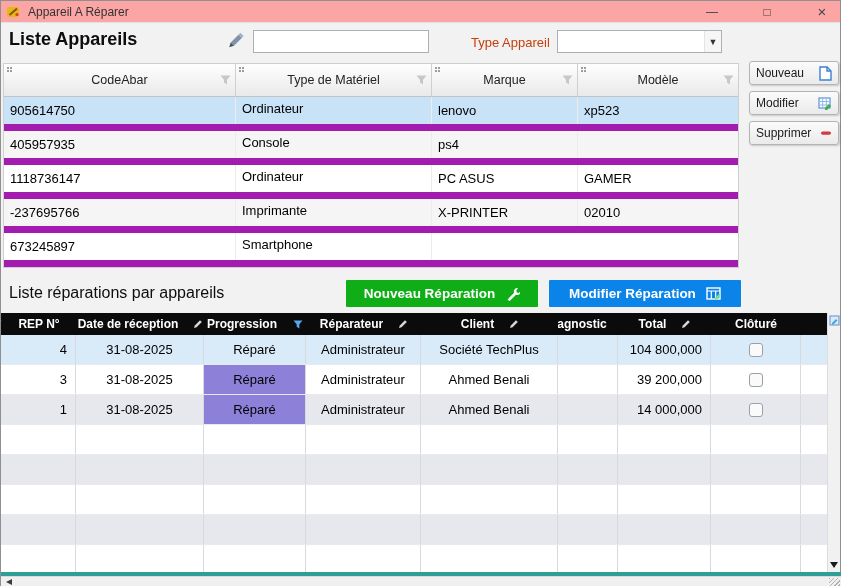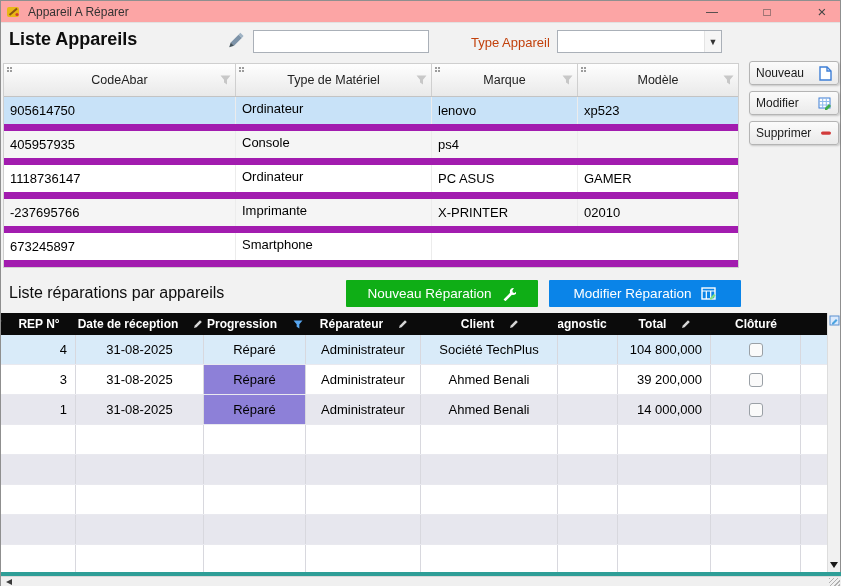--- a/index.html
+++ b/index.html
@@ -37,21 +37,21 @@
   .dev-cell.type{align-items:flex-start;padding-top:4px}
   .dc0{width:232px}.dc1{width:196px}.dc2{width:146px}.dc3{width:160px;border-right:none}
 
   
   .side-buttons{position:absolute;left:748px;top:60px;width:90px;display:flex;flex-direction:column;gap:6px}
   .side-btn{height:24px;background:linear-gradient(#fbfbfb,#eaeaea);border:1px solid #b4b4b4;border-radius:3px;display:flex;align-items:center;justify-content:space-between;padding:0 6px;font-size:12px;color:#1a1a1a;box-shadow:1px 1px 2px rgba(0,0,0,.18);cursor:default}
 
   
   .repairs-bar{position:absolute;left:0;top:277px;width:100%;height:32px}
   .repairs-title{position:absolute;left:8px;top:6px;font-size:16px;font-weight:normal;color:#0d0d0d}
-  .btn-big{position:absolute;top:2px;height:27px;width:192px;display:flex;align-items:center;justify-content:center;gap:10px;border:none;color:#fff;font-size:13.5px;font-weight:normal;cursor:default;border-radius:1px;font-family:inherit}
+  .btn-big{position:absolute;top:2px;height:27px;width:192px;display:flex;align-items:center;justify-content:center;gap:10px;border:none;color:#fff;font-size:13.5px;font-weight:bold;cursor:default;border-radius:1px;font-family:inherit}
   .btn-green{left:345px;background:#0fae16}
   .btn-blue{left:548px;background:#0a84e8}
 
   
   .repairs-grid{position:absolute;left:0;top:312px;width:828px;height:260px;background:#fff;overflow:hidden}
   .rep-header{display:flex;height:22px;background:#0b0b0b;color:#fff;font-size:12px;font-weight:bold}
   .rep-hcell{display:flex;align-items:center;justify-content:center;gap:16px;overflow:hidden;white-space:nowrap}
   .rep-row{display:flex;height:30px;font-size:13px;color:#000;background:#fff;border-bottom:1px solid #e9e9ef}
   .rep-row:nth-child(odd){background:#e7e7ee}
   .rep-row.selected{background:#d9ebf9}

